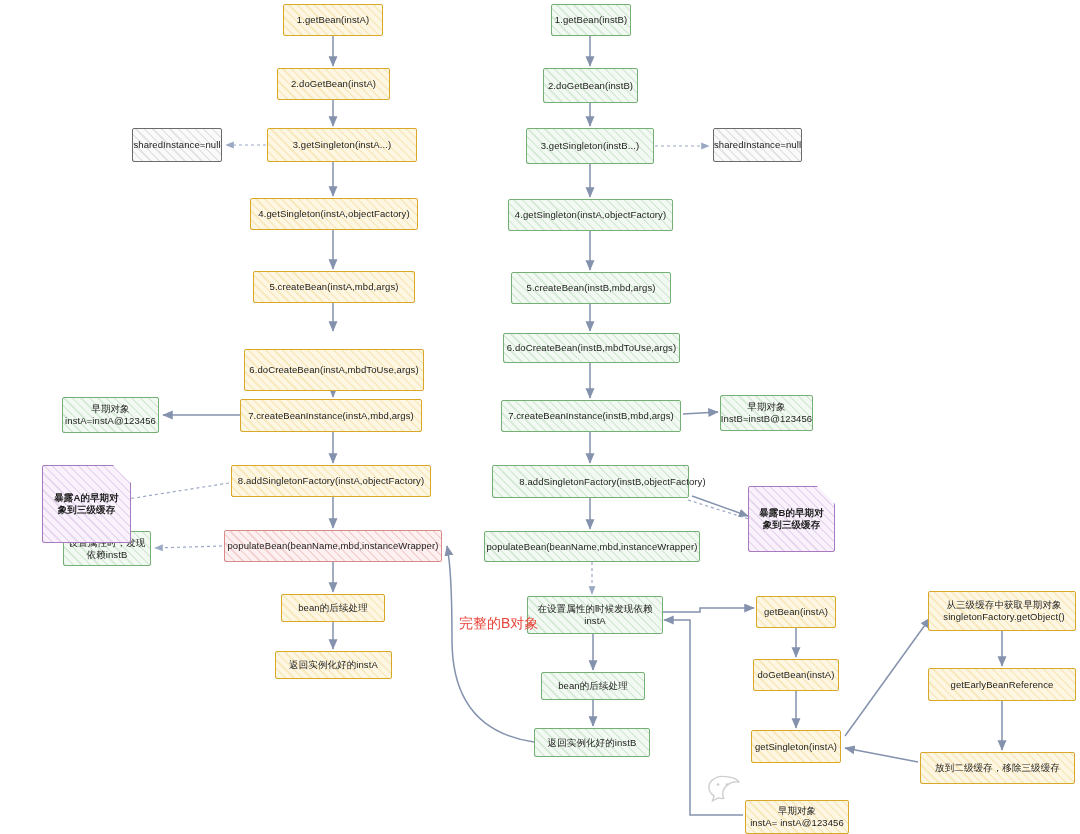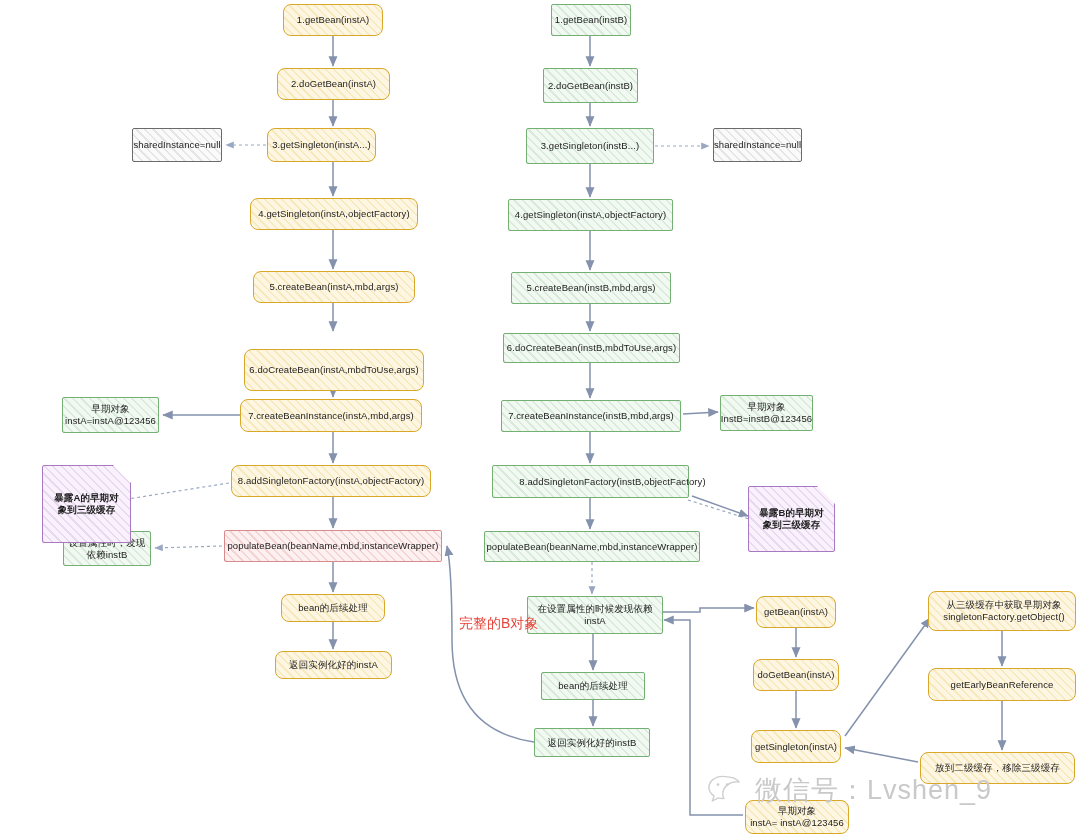--- a/index.html
+++ b/index.html
@@ -20,21 +20,20 @@
   
   .node::before{
     content:"";position:absolute;inset:0;pointer-events:none;opacity:.55;
   }
 
   .yellow{
     border-color:#d9a829;
     background:
       repeating-linear-gradient(45deg,rgba(234,185,56,.22) 0 1.5px,rgba(255,255,255,0) 1.5px 6px),
       #fdf6e3;
-    border-radius: 8px;
   }
   .green{
     border-color:#74b074;
     background:
       repeating-linear-gradient(45deg,rgba(116,176,116,.20) 0 1.5px,rgba(255,255,255,0) 1.5px 6px),
       #f2f9f2;
   }
   .pink{
     border-color:#d98a8a;
     background:
@@ -143,21 +142,21 @@
     </g>
 
     <g stroke="#8492ad" stroke-width="1.4" fill="none" marker-end="url(#ah)">
       <path d="M692,496 L748,516"></path>
     </g>
   </svg>
 
   <div id="nodes">
       <div class="node yellow" style="left: 283px; top: 4px; width: 100px; height: 32px;">1.getBean(instA)</div>
       <div class="node yellow" style="left: 277px; top: 68px; width: 113px; height: 32px;">2.doGetBean(instA)</div>
-      <div class="node yellow" style="left: 267px; top: 128px; width: 109px; height: 34px;">3.getSingleton(instA...)</div>
+      <div class="node yellow" style="left: 267px; top: 128px; width: 150px; height: 34px;">3.getSingleton(instA...)</div>
       <div class="node yellow" style="left: 250px; top: 198px; width: 168px; height: 32px;">4.getSingleton(instA,objectFactory)</div>
       <div class="node yellow" style="left: 253px; top: 271px; width: 162px; height: 32px;">5.createBean(instA,mbd,args)</div>
       <div class="node yellow" style="left: 244px; top: 349px; width: 180px; height: 42px;">6.doCreateBean(instA,mbdToUse,args)</div>
       <div class="node yellow" style="left: 240px; top: 399px; width: 182px; height: 33px;">7.createBeanInstance(instA,mbd,args)</div>
       <div class="node yellow" style="left: 231px; top: 465px; width: 200px; height: 32px;">8.addSingletonFactory(instA,objectFactory)</div>
       <div class="node pink" style="left: 224px; top: 530px; width: 218px; height: 32px;">populateBean(beanName,mbd,instanceWrapper)</div>
       <div class="node yellow" style="left: 281px; top: 594px; width: 104px; height: 28px;">bean的后续处理</div>
       <div class="node yellow" style="left: 275px; top: 651px; width: 117px; height: 28px;">返回实例化好的instA</div>
       <div class="node green" style="left: 551px; top: 4px; width: 80px; height: 32px;">1.getBean(instB)</div>
       <div class="node green" style="left: 543px; top: 68px; width: 95px; height: 35px;">2.doGetBean(instB)</div>
@@ -201,16 +200,15 @@
   <div class="watermark">
     <div class="wm-logo">
       <svg viewBox="0 0 44 36" width="40" height="34">
         <path d="M16,3 C7.7,3 1,8.4 1,15.1 c0,3.8 2.2,7.2 5.6,9.4 L5,30 l6.2,-3.3 c1.5,0.4 3.1,0.6 4.8,0.6
                  c0.5,0 0.9,0 1.4,-0.1 C16.5,25.6 16.2,24 16.2,22.4 C16.2,15 23.3,9 32,9
                  c0.6,0 1.2,0 1.8,0.1 C32.2,5.5 24.8,3 16,3 z" fill="none" stroke="#cfcfcf" stroke-width="1.6"></path>
         <circle cx="11" cy="12" r="1.5" fill="#cfcfcf"></circle>
         <circle cx="21" cy="12" r="1.5" fill="#cfcfcf"></circle>
       </svg>
     </div>
-    <div class="wm-text"><span>微信号：</span><span>Lvshen_9</span></div>
   </div>
 
 </div>
 
 </body></html>

